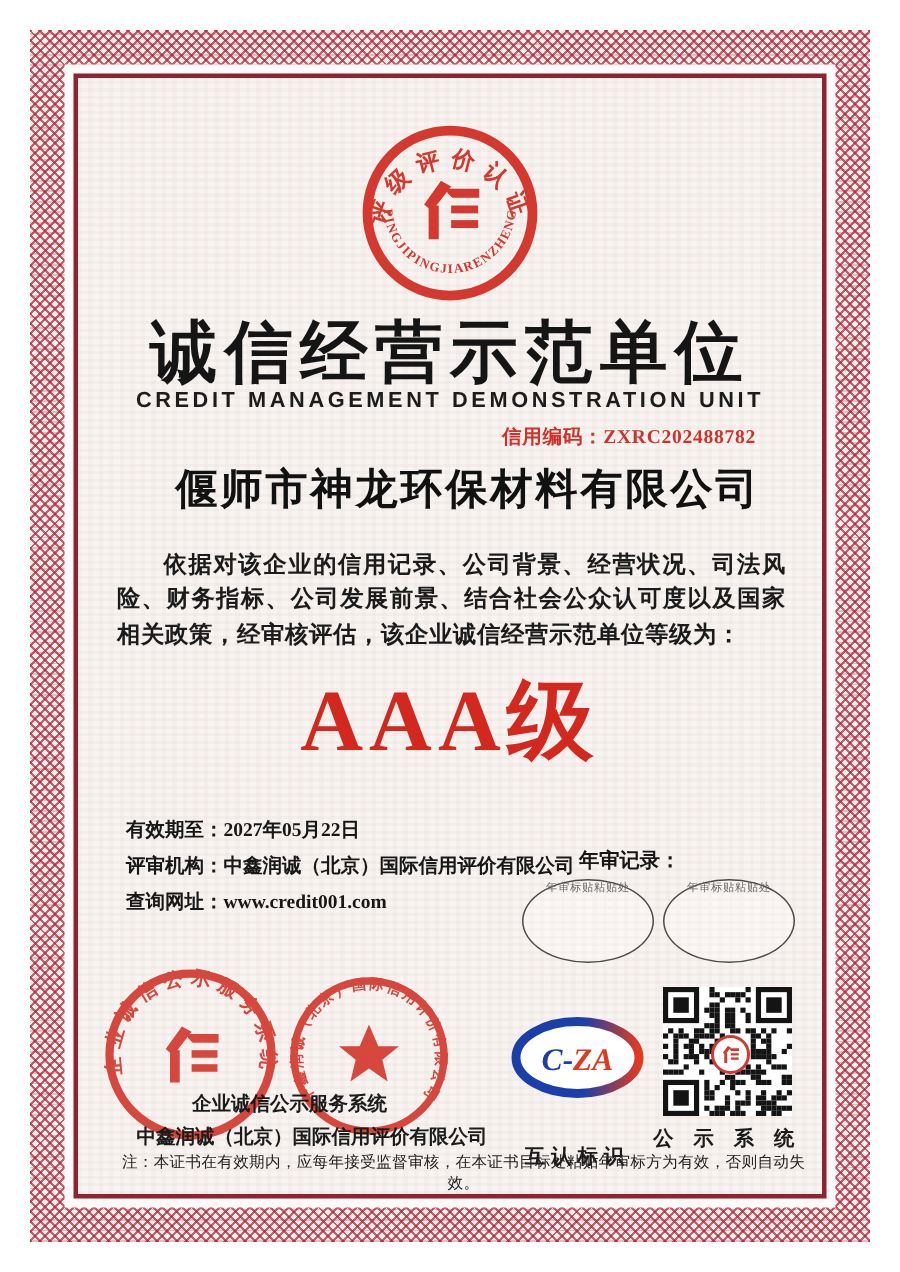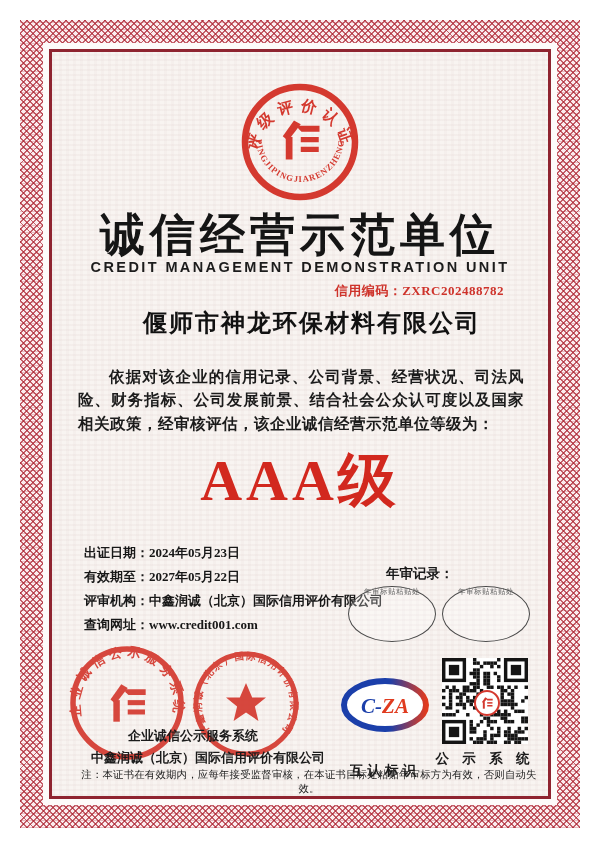--- a/index.html
+++ b/index.html
@@ -17,21 +17,21 @@
          background-image:
            repeating-linear-gradient(0deg,rgba(226,210,208,.20) 0 2px,transparent 2px 5px),
            repeating-linear-gradient(90deg,rgba(226,210,208,.15) 0 3px,transparent 3px 7px);
          overflow:hidden;}
   .abs{position:absolute;}
   .ctr{left:0;right:0;text-align:center;}
   .title{top:153px;font-size:45px;font-weight:900;color:#151515;letter-spacing:5px;}
   .subtitle{top:207px;font-size:14.5px;font-weight:700;letter-spacing:2.4px;color:#1c1c1c;
             font-family:"Liberation Sans","DejaVu Sans",sans-serif;}
   .credit-code{top:230px;right:44px;font-size:13px;font-weight:700;color:#ce332b;letter-spacing:.5px;}
-  .company{top:255px;font-size:24px;font-weight:900;color:#111;letter-spacing:2px;padding-left:24px;}
+  .company{top:255px;font-size:28px;font-weight:900;color:#111;letter-spacing:2px;padding-left:24px;}
   .uscc{top:288px;font-size:12.5px;font-weight:700;color:#cf4840;letter-spacing:.5px;}
   .body-par{top:313px;left:26px;right:24px;font-size:15.5px;font-weight:700;color:#1b1b1b;
             line-height:1.5;text-indent:2em;text-align:justify;letter-spacing:.5px;}
   .grade{top:390px;font-size:58px;font-weight:900;color:#d2281e;letter-spacing:4px;}
   .fields{top:489px;left:32px;font-size:13px;font-weight:700;color:#171717;}
   .fields .row{height:24px;line-height:24px;white-space:nowrap;}
   .annual-label{top:513px;left:334px;font-size:13.5px;font-weight:700;color:#171717;}
   .oval{width:86px;height:54px;border:1.5px solid #4a4a4a;border-radius:50%;
         display:flex;justify-content:center;background:rgba(255,255,255,.25);}
   .oval span{font-size:7.5px;color:#6a6a6a;letter-spacing:.5px;}
@@ -87,21 +87,20 @@
         </div>
 
         <div class="abs ctr subtitle">CREDIT MANAGEMENT DEMONSTRATION UNIT</div>
         <div class="abs ctr title">诚信经营示范单位</div>
         <div class="abs credit-code">信用编码：ZXRC202488782</div>
         <div class="abs ctr company">偃师市神龙环保材料有限公司</div>
         <div class="abs ctr grade">AAA级</div>
         <div class="abs body-par">依据对该企业的信用记录、公司背景、经营状况、司法风险、财务指标、公司发展前景、结合社会公众认可度以及国家相关政策，经审核评估，该企业诚信经营示范单位等级为：</div>
 
         <div class="abs fields">
-          <div class="row"><span>出证日期：</span><span>2024年05月23日</span></div>
           <div class="row"><span>有效期至：</span><span>2027年05月22日</span></div>
           <div class="row"><span>评审机构：</span><span>中鑫润诚（北京）国际信用评价有限公司</span></div>
           <div class="row"><span>查询网址：</span><span>www.credit001.com</span></div>
         </div>
 
         <div class="abs annual-label">年审记录：</div>
         <div class="abs oval" style="top:534px;left:296px;">
           <span>年审标贴粘贴处</span>
         </div>
         <div class="abs oval" style="top:534px;left:390px;">

